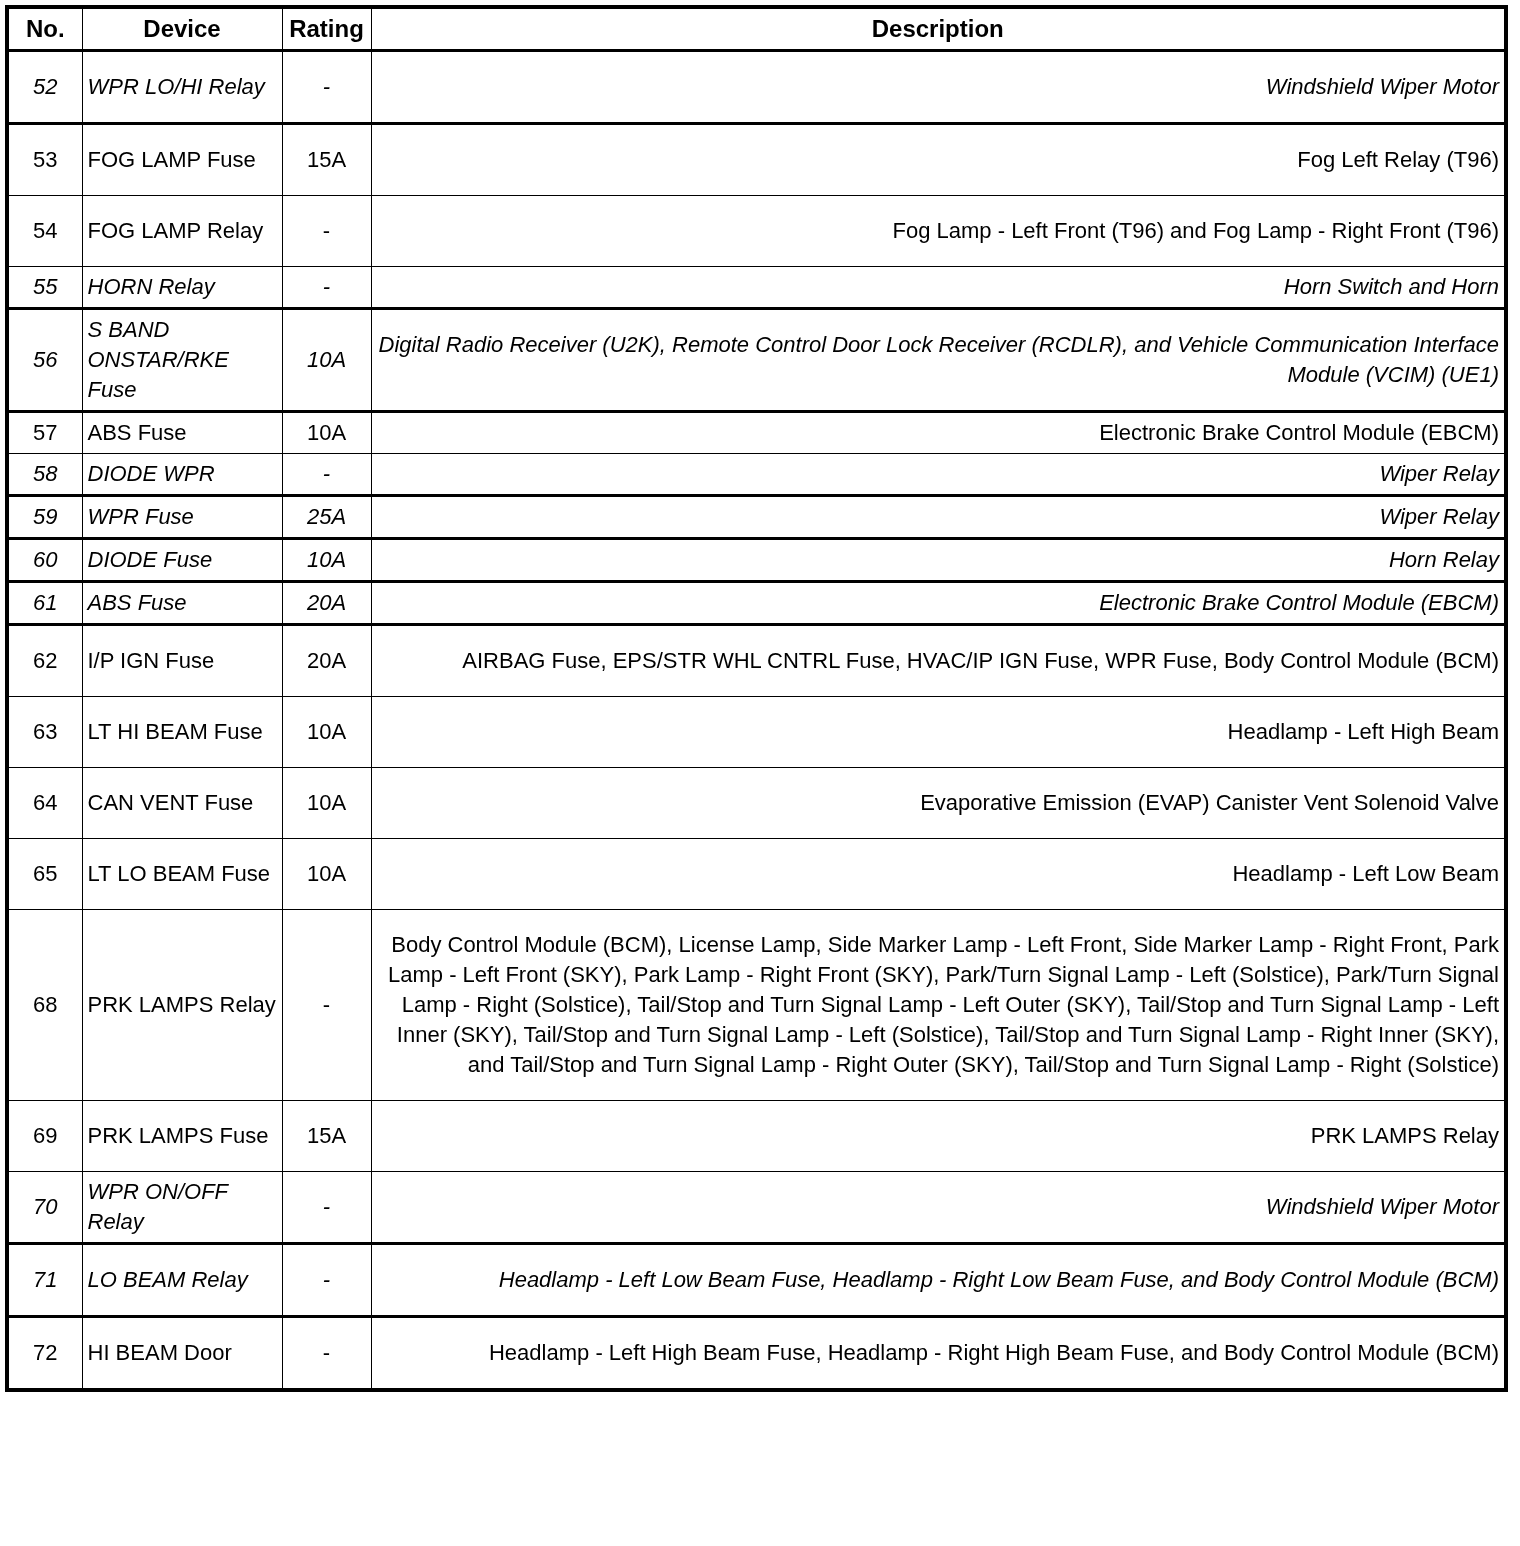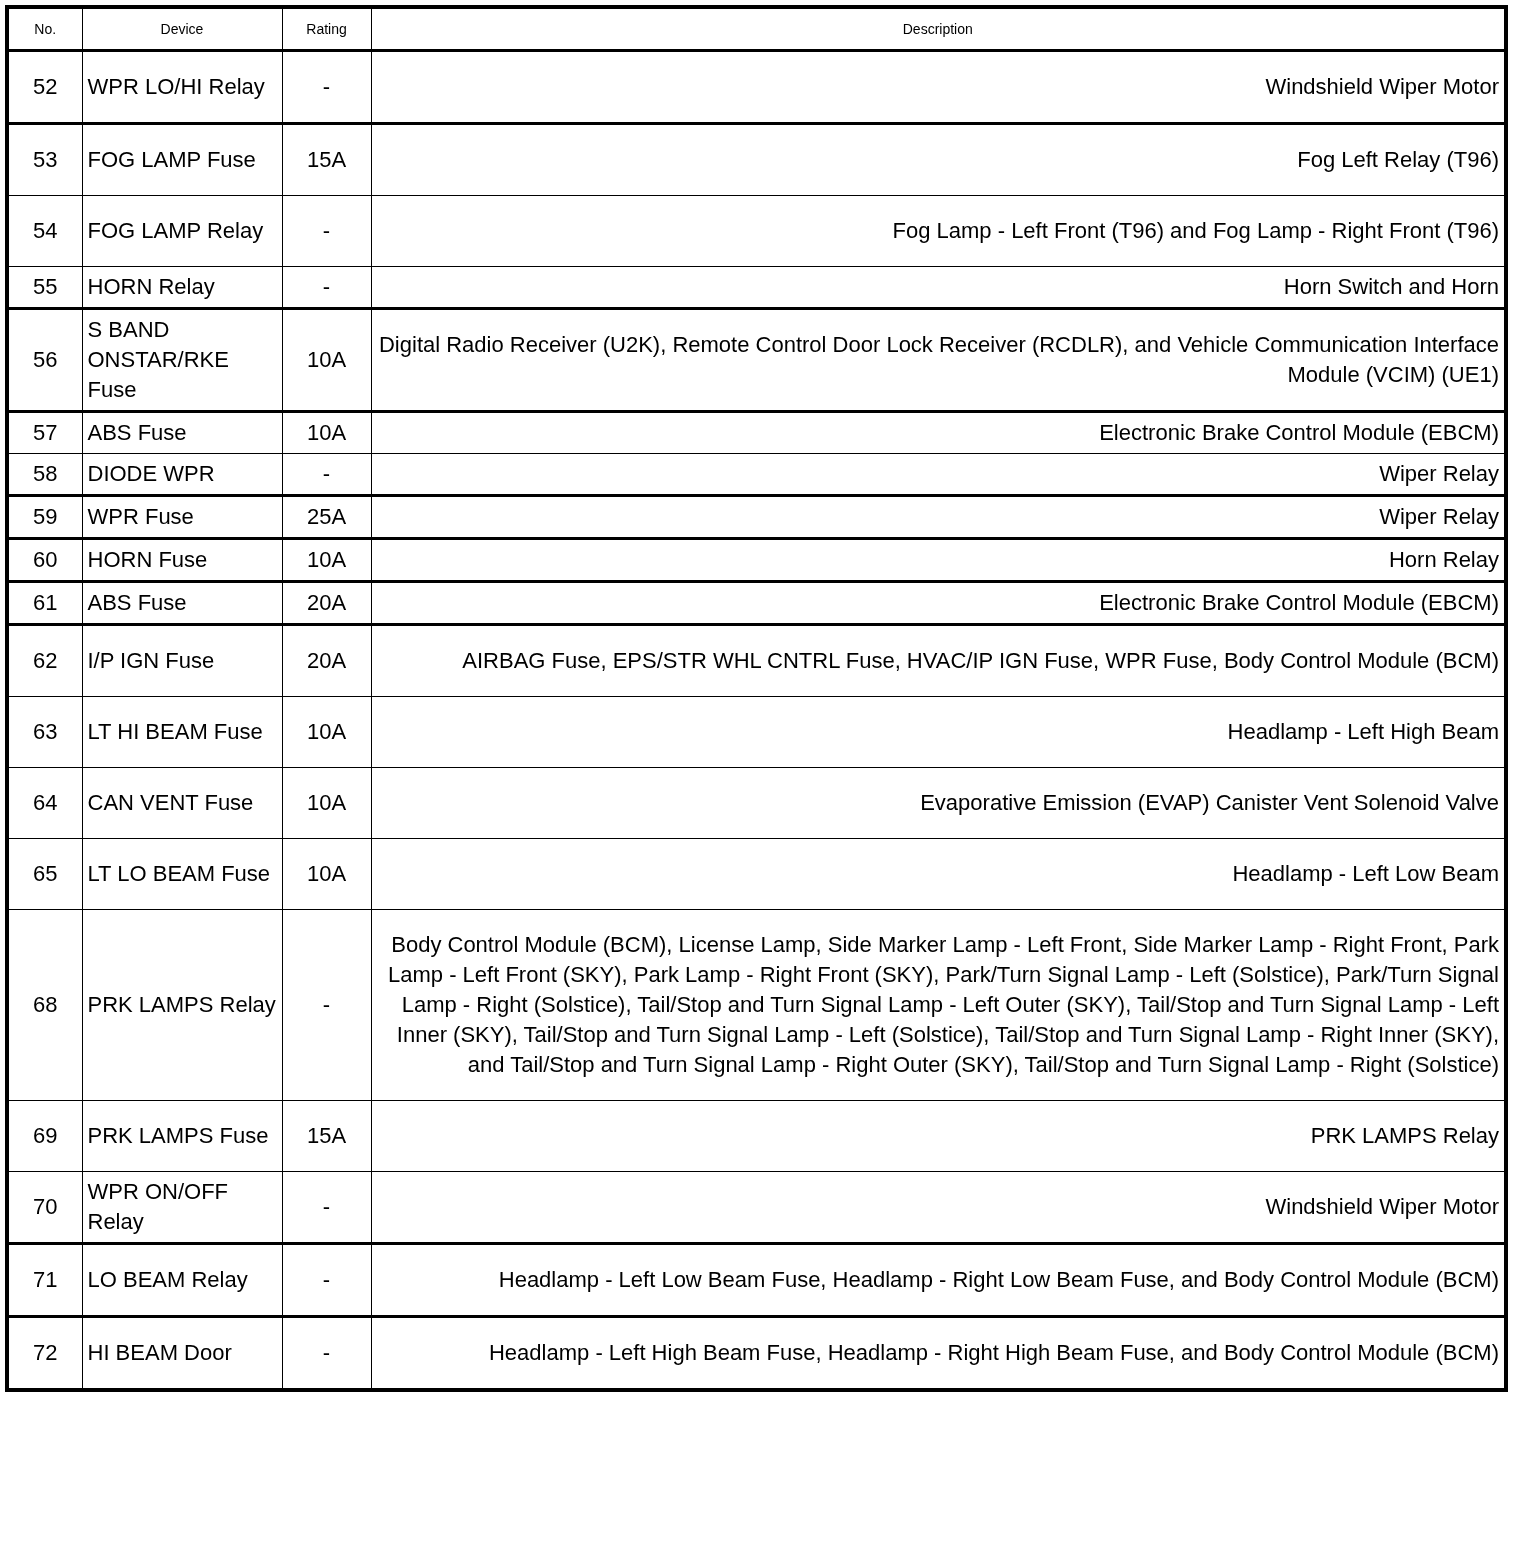--- a/index.html
+++ b/index.html
@@ -26,42 +26,43 @@
       width: 1503px;
       table-layout: fixed;
       border: 4px solid #000;
     }
     table.fuse-table col.c-no { width: 75px; }
     table.fuse-table col.c-dev { width: 200px; }
     table.fuse-table col.c-rat { width: 89px; }
     table.fuse-table col.c-desc { width: auto; }
 
     table.fuse-table th {
-      font-weight: normal;
-      font-size: 14px;
+      font-weight: bold;
+      font-size: 24px;
       height: 40px;
       padding: 0 4px;
       text-align: center;
       vertical-align: middle;
       border-left: 1px solid #000;
       border-right: 1px solid #000;
       border-bottom: 3px solid #000;
       letter-spacing: 0;
     }
     table.fuse-table td {
       font-size: 22px;
       line-height: 30px;
       padding: 5px 5px 5px 5px;
       vertical-align: middle;
       border-left: 1px solid #000;
       border-right: 1px solid #000;
       border-bottom: 1px solid #000;
     }
     table.fuse-table tr.thick-bottom td {
       border-bottom: 3px solid #000;
+      font-style: italic;
     }
     td.no-cell { text-align: center; }
     td.rating-cell { text-align: center; }
     td.device-cell { text-align: left; }
     td.desc-cell { text-align: right; }
     tr.h2 td { height: 60px; }
     tr.h1 td { height: 30px; }
     tr.h3 td { height: 90px; }
     tr.h6 td { height: 180px; }
   </style>
@@ -128,21 +129,21 @@
         <td class="desc-cell">Wiper Relay</td>
       </tr>
       <tr class="h1 thick-bottom">
         <td class="no-cell">59</td>
         <td class="device-cell">WPR Fuse</td>
         <td class="rating-cell">25A</td>
         <td class="desc-cell">Wiper Relay</td>
       </tr>
       <tr class="h1 thick-bottom">
         <td class="no-cell">60</td>
-        <td class="device-cell">HORN Fuse</td>
+        <td class="device-cell">DIODE Fuse</td>
         <td class="rating-cell">10A</td>
         <td class="desc-cell">Horn Relay</td>
       </tr>
       <tr class="h1 thick-bottom">
         <td class="no-cell">61</td>
         <td class="device-cell">ABS Fuse</td>
         <td class="rating-cell">20A</td>
         <td class="desc-cell">Electronic Brake Control Module (EBCM)</td>
       </tr>
       <tr class="h2">

